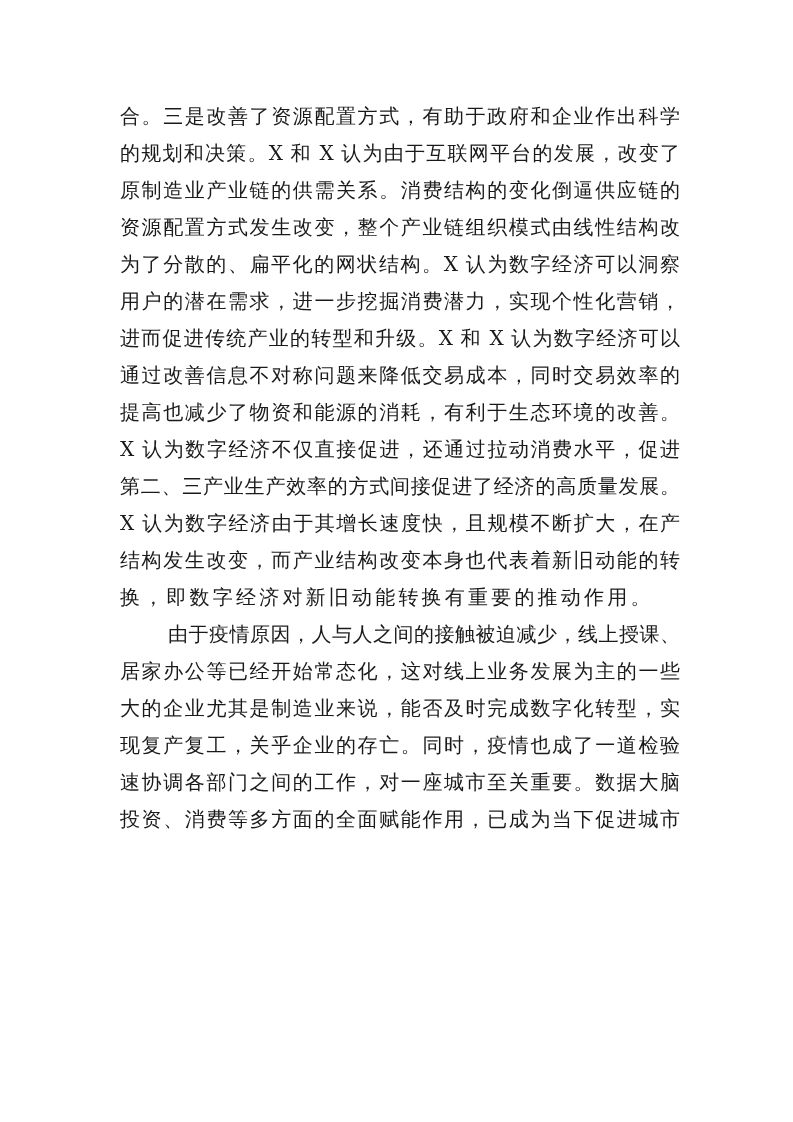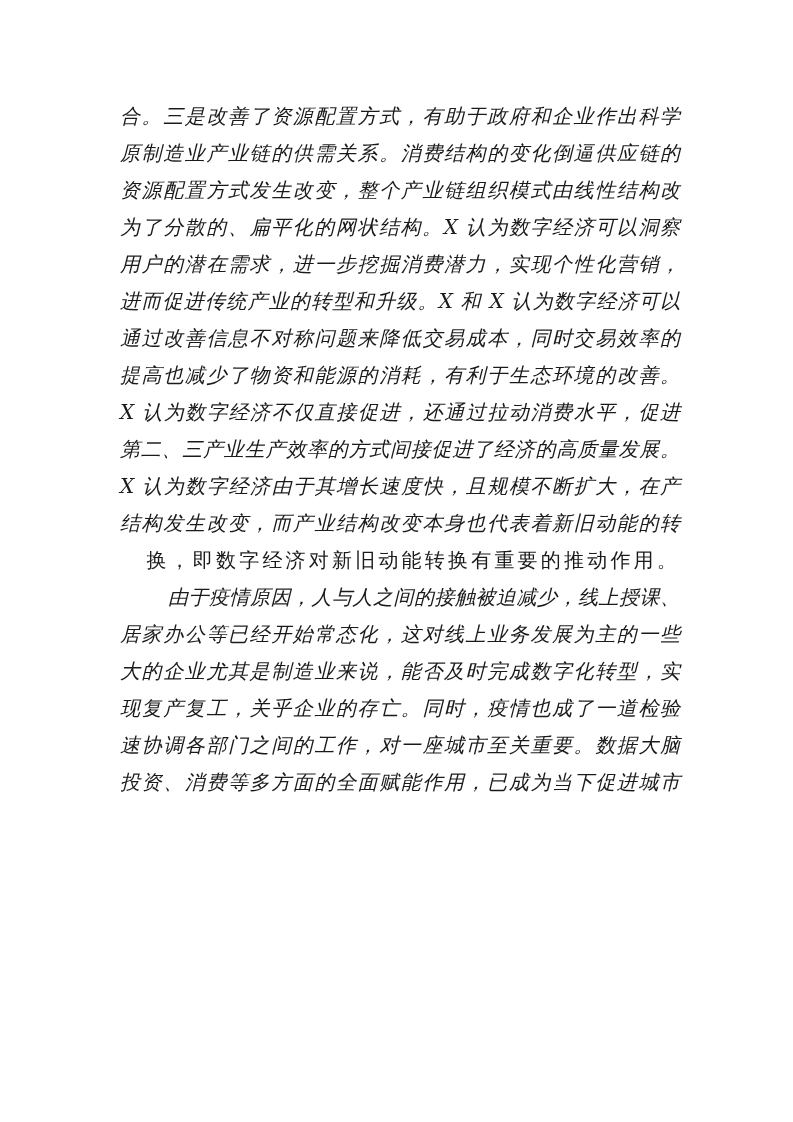--- a/index.html
+++ b/index.html
@@ -29,39 +29,38 @@
     color: #1a1a1a;
     font-family: "DejaVu Serif", "Liberation Serif", serif;
     font-size: 20px;
     line-height: 37px;
   }
   .line {
     display: block;
     white-space: nowrap;
     height: 37px;
     letter-spacing: 3.2px;
-    text-align: right;
   }
   .line.justify {
     text-align: justify;
     text-align-last: justify;
     letter-spacing: 0;
-    font-style: italic;
   }
   .line.indent {
     padding-left: 48px;
   }
 </style>
 </head>
 <body>
 
 <div class="page">
   <div class="text-block">
     <div>
       <span class="line justify">合。三是改善了资源配置方式，有助于政府和企业作出科学</span>
+      <span class="line justify">的规划和决策。X 和 X 认为由于互联网平台的发展，改变了</span>
       <span class="line justify">原制造业产业链的供需关系。消费结构的变化倒逼供应链的</span>
       <span class="line justify">资源配置方式发生改变，整个产业链组织模式由线性结构改</span>
       <span class="line justify">为了分散的、扁平化的网状结构。X 认为数字经济可以洞察</span>
       <span class="line justify">用户的潜在需求，进一步挖掘消费潜力，实现个性化营销，</span>
       <span class="line justify">进而促进传统产业的转型和升级。X 和 X 认为数字经济可以</span>
       <span class="line justify">通过改善信息不对称问题来降低交易成本，同时交易效率的</span>
       <span class="line justify">提高也减少了物资和能源的消耗，有利于生态环境的改善。</span>
       <span class="line justify">X 认为数字经济不仅直接促进，还通过拉动消费水平，促进</span>
       <span class="line justify">第二、三产业生产效率的方式间接促进了经济的高质量发展。</span>
       <span class="line justify">X 认为数字经济由于其增长速度快，且规模不断扩大，在产</span>

